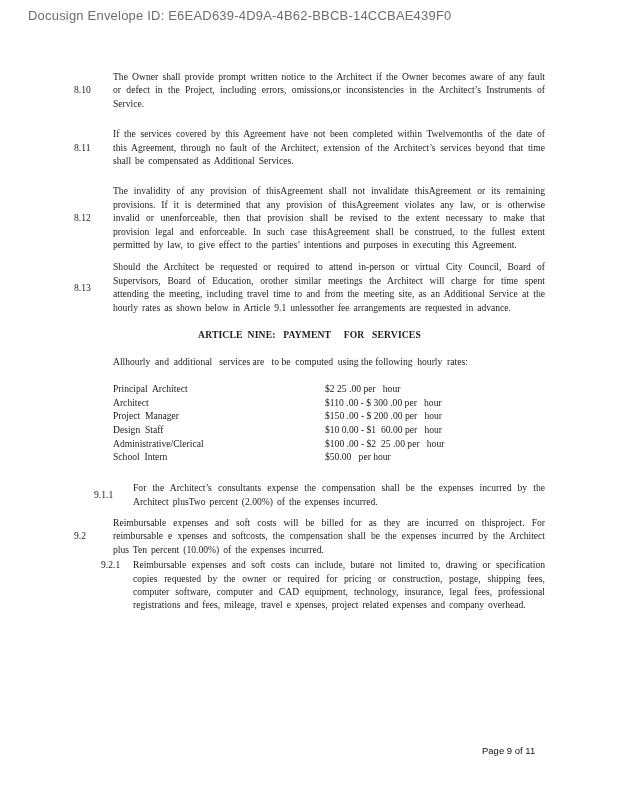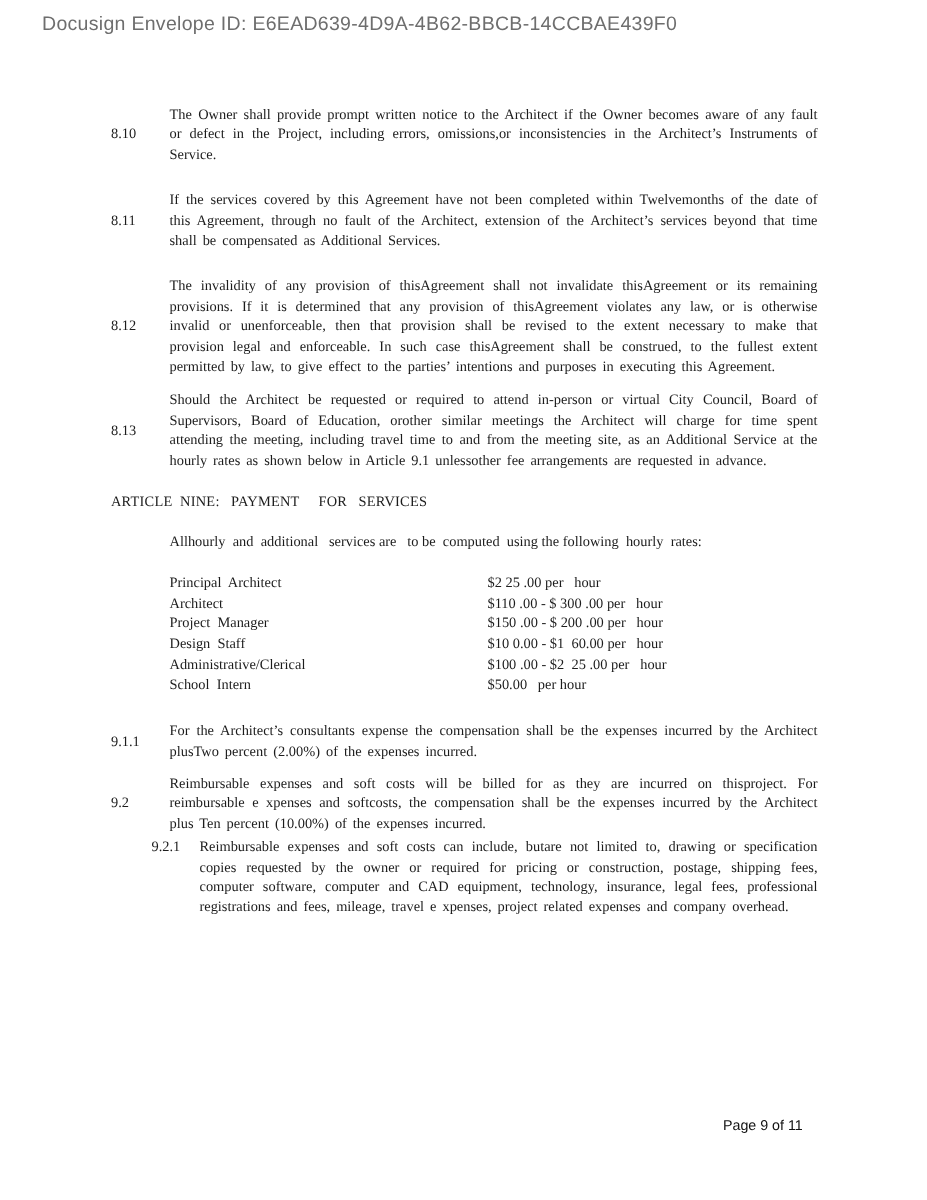--- a/index.html
+++ b/index.html
@@ -41,27 +41,28 @@
     flex-shrink: 0;
   }
   .section .text {
     flex: 1;
     text-align: justify;
     word-spacing: 1.6px;
   }
   .mb17 { margin-bottom: 17px; }
   .mb10 { margin-bottom: 10px; }
   .mb9  { margin-bottom: 9px; }
-  .mb8  { margin-bottom: 8px; }
+  .mb8  { margin-bottom: 8px; margin-left: 20px; }
   .mb2  { margin-bottom: 2px; }
   .article-heading {
-    font-weight: normal;
+    font-weight: bold;
     white-space: pre-wrap;
     margin: 14px 0 13px 0;
     letter-spacing: 0.15px;
+    text-align: center;
   }
   .hourly-intro {
     margin-left: 39px;
     white-space: pre-wrap;
     margin-bottom: 14px;
   }
   .rate-table {
     margin-left: 39px;
     margin-bottom: 17px;
     line-height: 13.7px;

